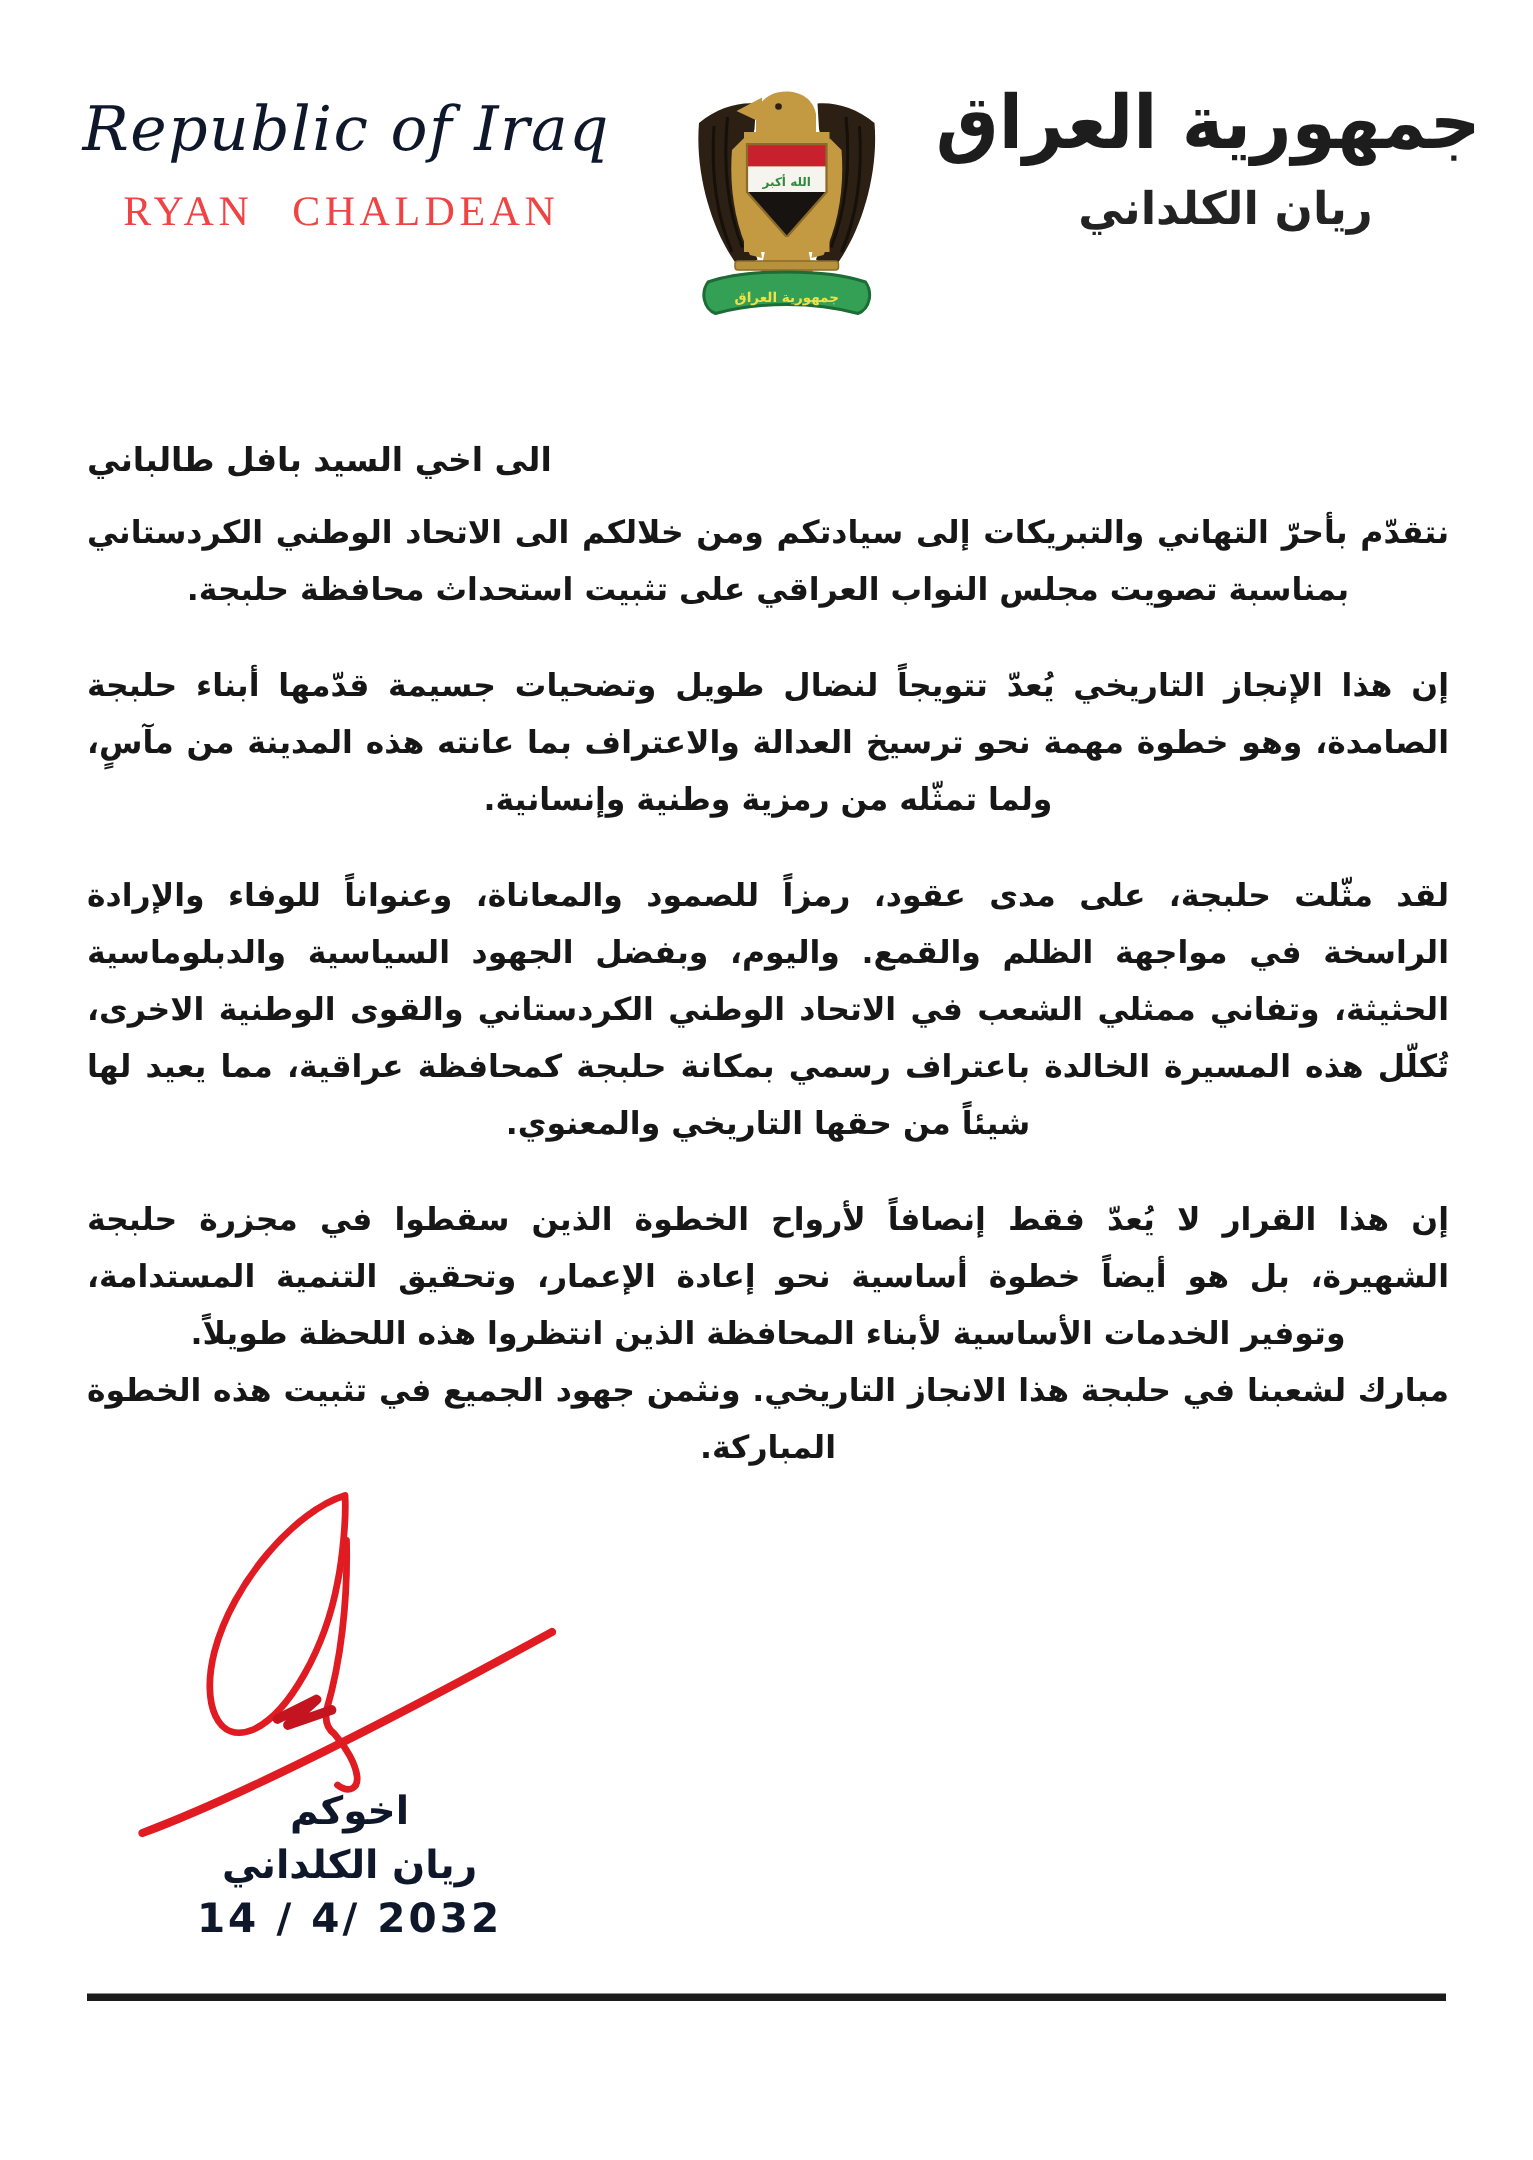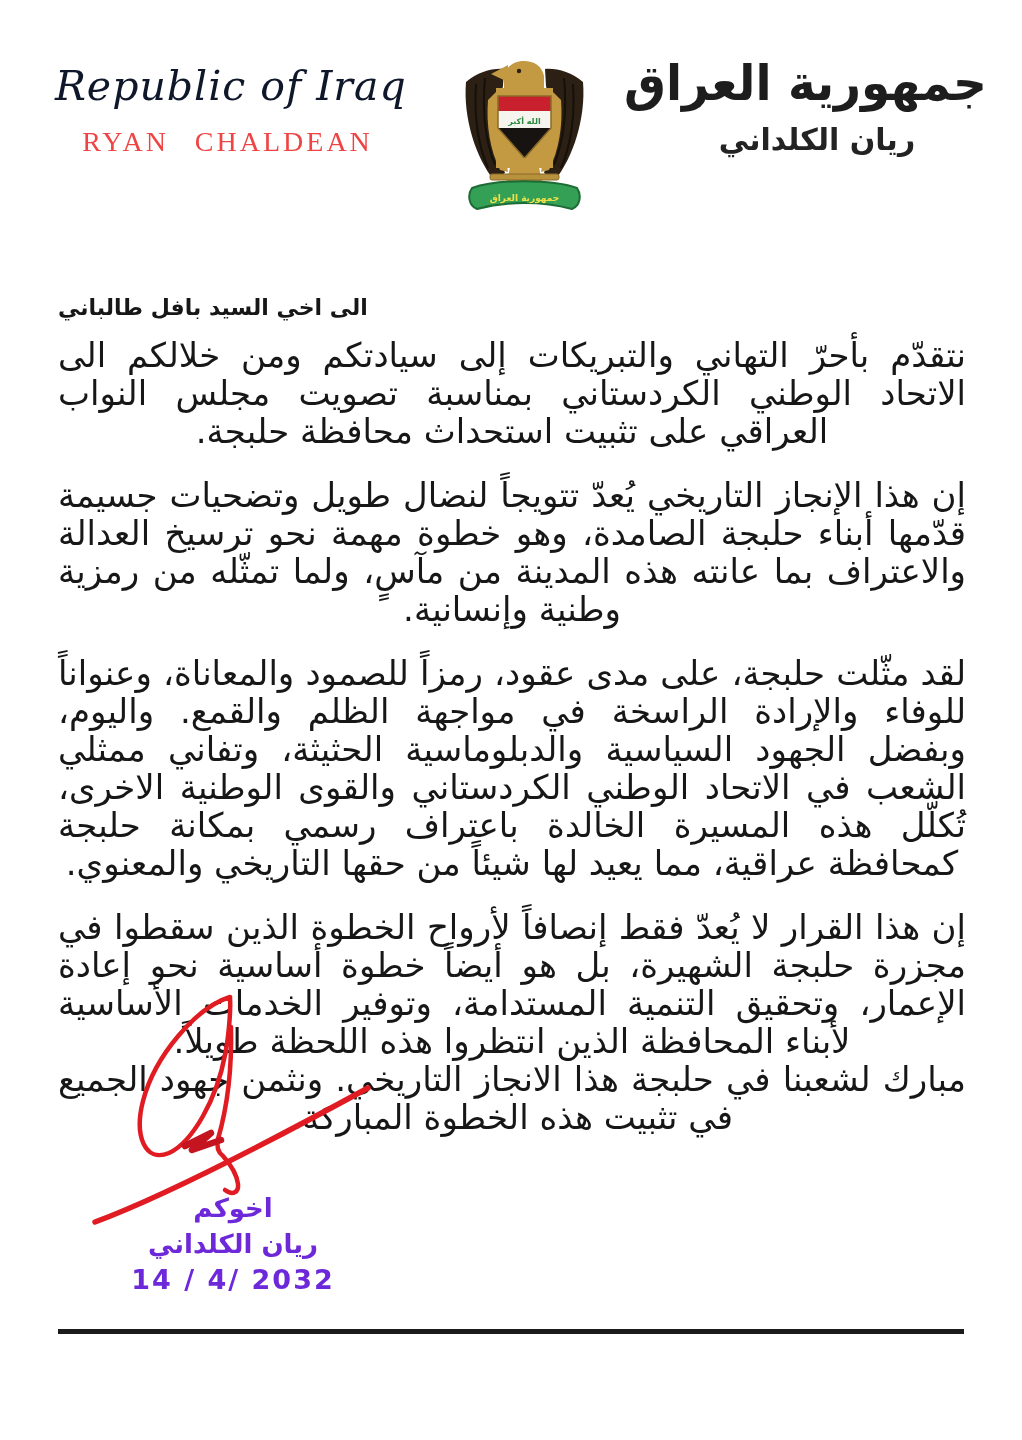--- a/index.html
+++ b/index.html
@@ -47,34 +47,34 @@
     position:absolute;left:58px;right:56px;top:292px;
     direction:rtl;
   }
   .recipient{
     text-align:left;
     font-size:22px;font-weight:700;line-height:32px;
     margin-bottom:12px;
   }
   .para{
     margin:0 0 26px 0;
-    font-size:34px;font-weight:400;line-height:38px;
+    font-size:21px;font-weight:700;line-height:38px;
     text-align:justify;
     text-align-last:center;
   }
   .para.no-gap{margin-bottom:0;}
   .para.cont{margin-top:0;margin-bottom:0;}
 
   
   .signature{position:absolute;left:85px;top:993px;width:292px;height:240px;}
   .signature svg{width:100%;height:100%;display:block;}
   .signoff{
     position:absolute;left:108px;top:1190px;width:250px;
     direction:rtl;text-align:center;
-    font-size:26px;font-weight:700;line-height:36px;color:#6d28d9;
+    font-size:26px;font-weight:700;line-height:36px;color:#0f172a;
   }
   .signoff .date{direction:ltr;letter-spacing:2px;font-size:27px;}
 
   .bottom-rule{
     position:absolute;left:58px;top:1329px;
     width:906px;height:5px;background:#1b1b1b;
   }
 </style>
 </head>
 <body>

